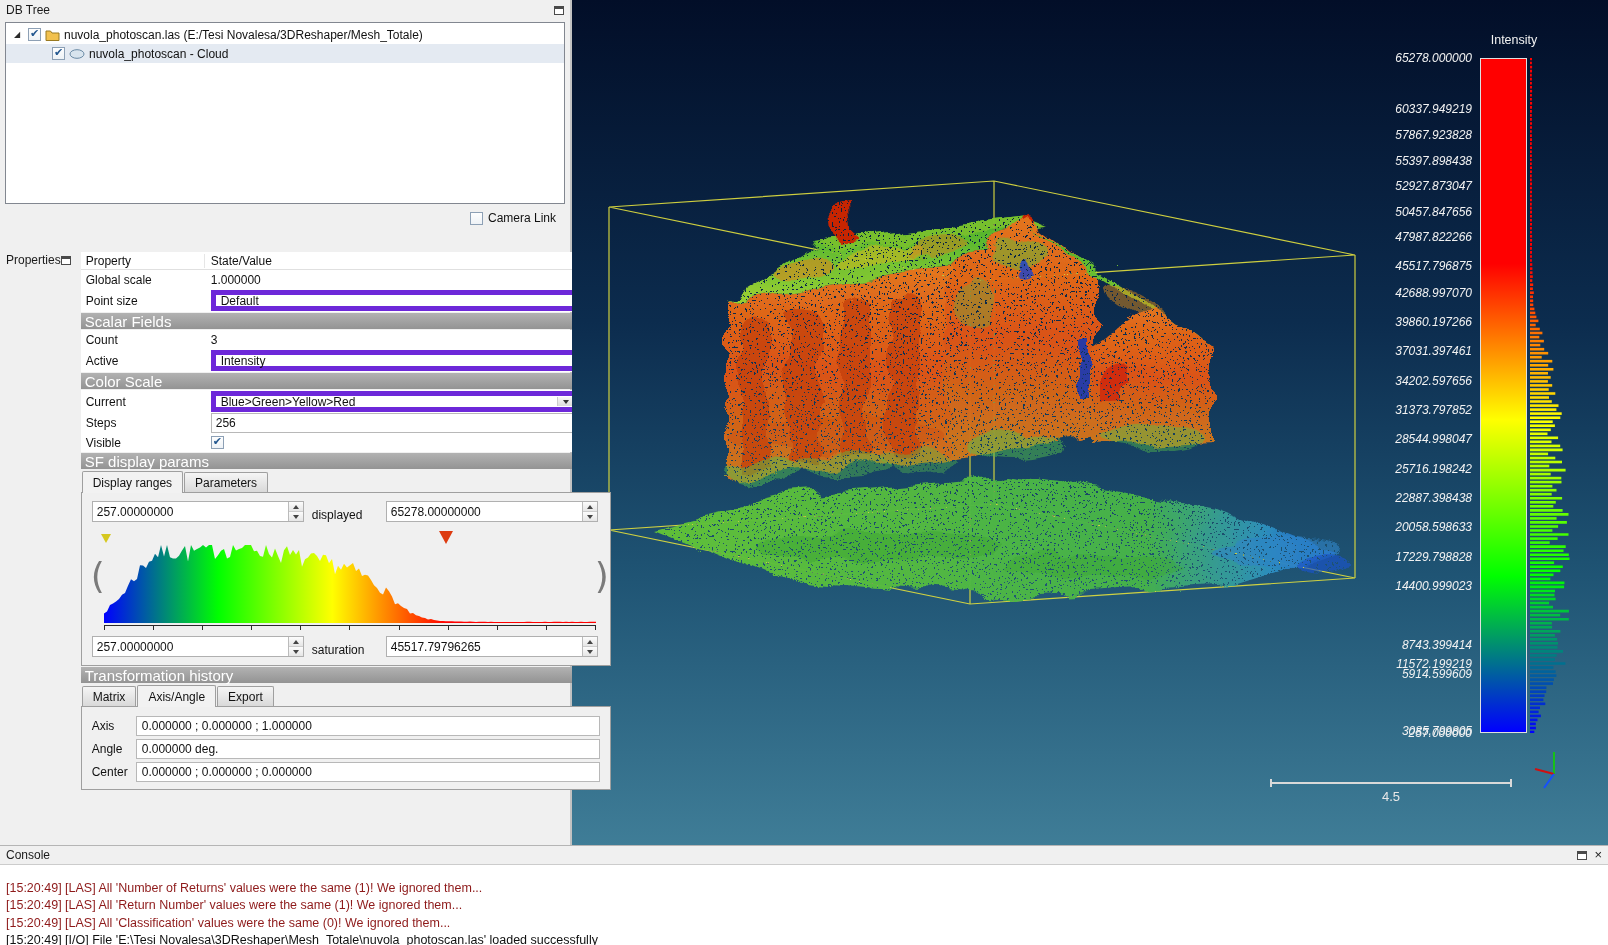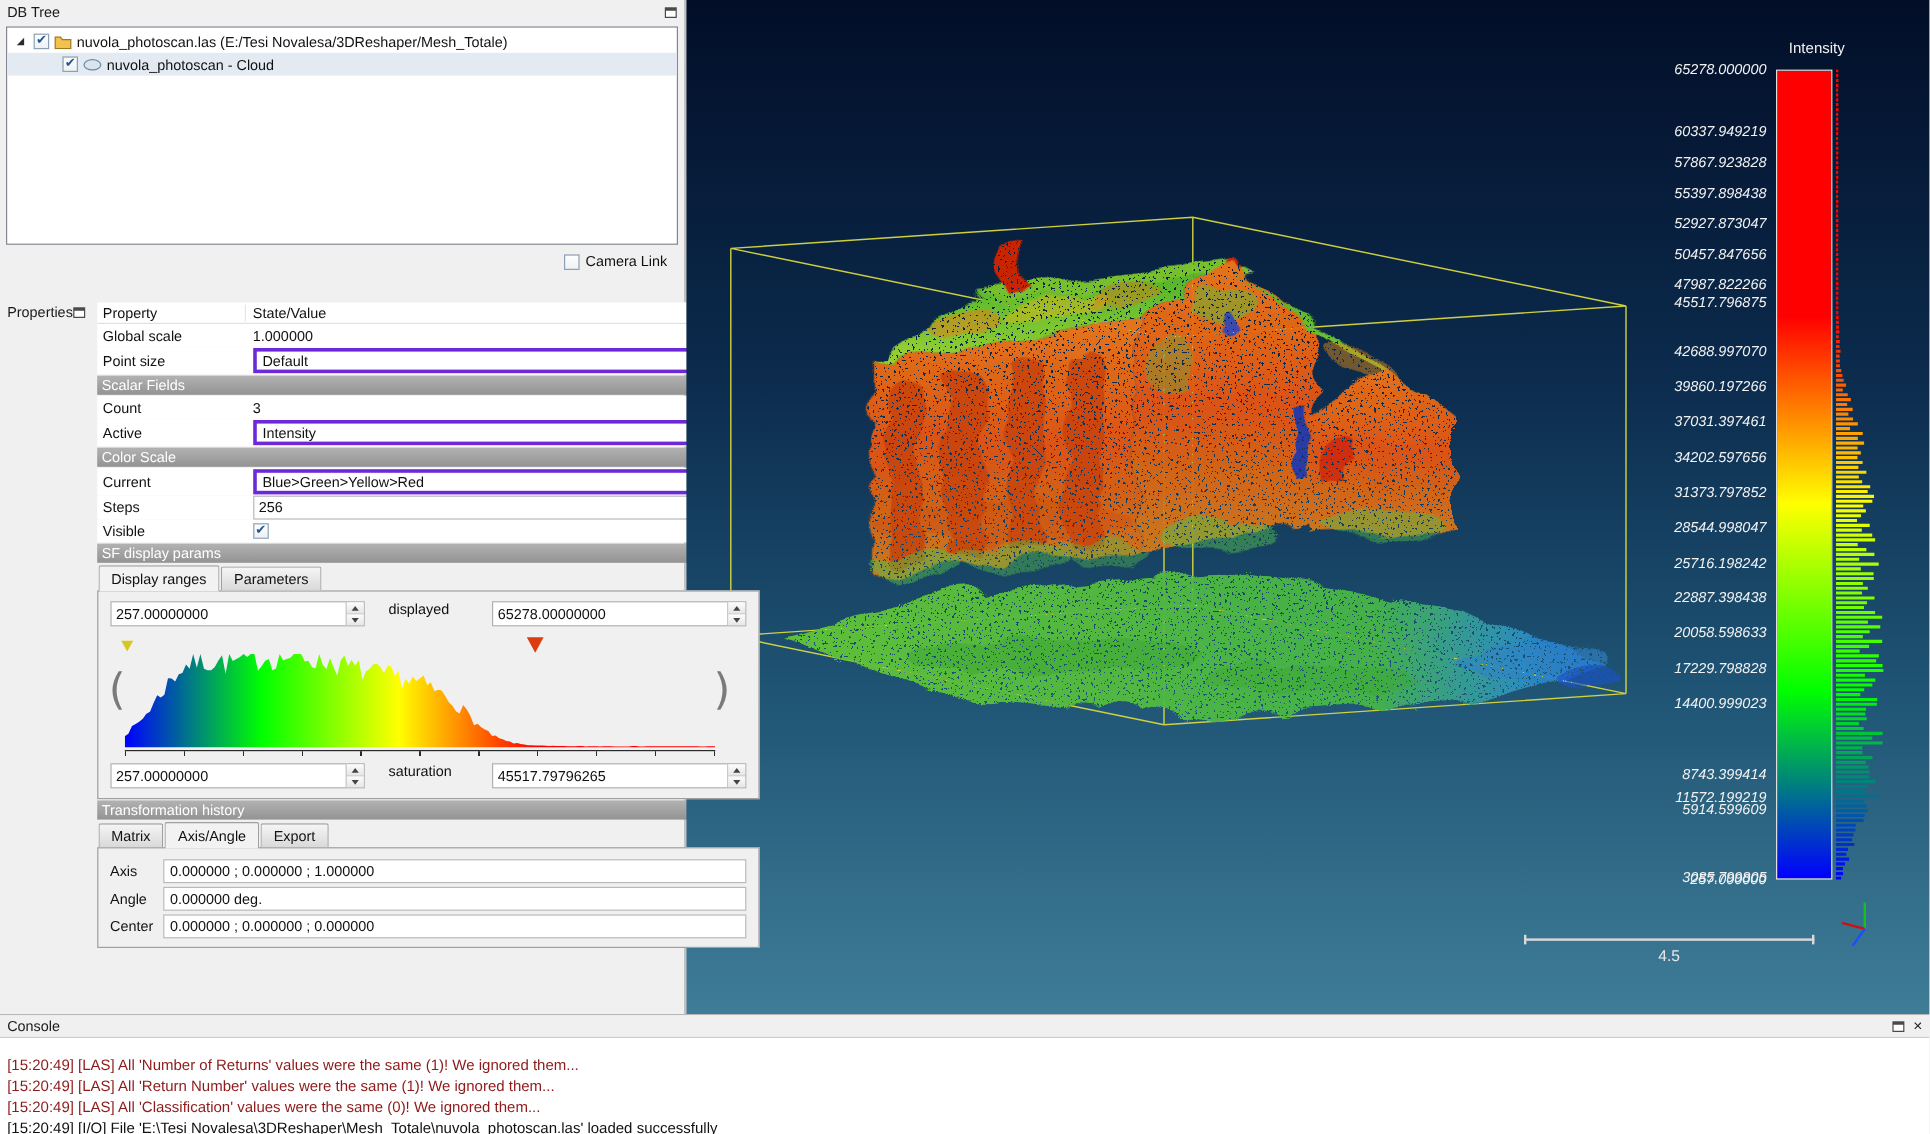--- a/index.html
+++ b/index.html
@@ -30,43 +30,43 @@
   .camera-link { height:28px; display:flex; align-items:center; justify-content:flex-end; gap:5px; padding-right:14px; }
   
   .props-dock { flex:1; display:flex; flex-direction:row; }
   .props-body { flex:1; position:relative; padding:2px 26px 0 4px; }
   .phead { display:flex; height:18px; background:#fff; border-bottom:1px solid #e0e0e0; align-items:center; }
   .phead .c1 { width:124px; padding-left:5px; border-right:1px solid #e6e6e6; }
   .phead .c2 { flex:1; padding-left:6px; }
   .prow { display:flex; min-height:19px; align-items:center; background:#fff; }
   .plbl { width:124px; padding-left:5px; flex:none; }
   .pval { flex:1; padding-left:6px; display:flex; align-items:center; }
-  .psection { height:16px; background:linear-gradient(#b2b2b2,#939393); color:#fff; font-size:12px;
+  .psection { height:16px; background:linear-gradient(#b2b2b2,#939393); color:#fff; font-size:15px;
     display:flex; align-items:center; padding-left:4px; margin:1px 0; }
-  .combo { flex:1; height:21px; border:3px solid #6d28d9; background:#fff; display:flex; align-items:center;
+  .combo { flex:1; height:21px; border:5px solid #6d28d9; background:#fff; display:flex; align-items:center;
     padding-left:5px; position:relative; margin:1px 2px 1px 0; }
   .combo-arrow { position:absolute; right:1px; top:1px; bottom:1px; width:17px;
     background:linear-gradient(#f8f8f8,#dcdcdc); border-left:1px solid #ccc; display:flex; align-items:center; justify-content:center; }
   .combo-arrow::after { content:""; border-left:3.5px solid transparent; border-right:3.5px solid transparent; border-top:4px solid #333; }
   .gear-btn { width:24px; height:21px; margin:1px 2px 1px 3px; border:1px solid #9aa0a6;
     background:linear-gradient(#fdfdfd,#e6e6e6); display:flex; align-items:center; justify-content:center; }
   .spinfield { flex:1; display:flex; border:1px solid #b8b8b8; background:#fff; height:20px; margin-right:2px; align-items:stretch; }
   .spinfield .txt { flex:1; padding:2px 4px; }
   .spin-btns { width:15px; display:flex; flex-direction:column; border-left:1px solid #bbb; flex:none; }
   .spin-btns i { flex:1; display:flex; align-items:center; justify-content:center; background:linear-gradient(#fcfcfc,#e6e6e6); }
   .spin-btns i + i { border-top:1px solid #ccc; }
   .spin-btns i.up::after { content:""; border-left:3px solid transparent; border-right:3px solid transparent; border-bottom:4px solid #444; }
   .spin-btns i.dn::after { content:""; border-left:3px solid transparent; border-right:3px solid transparent; border-top:4px solid #444; }
   
   .tabbar { display:flex; align-items:flex-end; height:22px; position:relative; z-index:2; padding-left:1px; }
   .tab { height:20px; padding:0 10px; display:flex; align-items:center; background:linear-gradient(#f5f5f5,#d9d9d9);
     border:1px solid #9f9f9f; border-bottom:none; border-radius:2px 2px 0 0; margin-right:1px; }
   .tab.active { background:#f2f2f2; height:22px; margin-bottom:-1px; }
   .tabpanel { border:1px solid #9f9f9f; background:#f0f0f0; padding:6px 8px 4px 8px; position:relative; z-index:1; }
-  .sf-row { display:flex; align-items:flex-start; gap:20px; margin:2px 2px 4px 2px; }
+  .sf-row { display:flex; align-items:flex-end; gap:8px; margin:2px 2px 4px 2px; }
   .sf-row .sfspin { width:212px; display:flex; border:1px solid #b0b0b0; background:#fff; height:21px; }
   .sf-row .sfspin .txt { flex:1; padding:3px 4px; }
   .sf-row .sflbl { width:66px; }
   
   .sf-hist { position:relative; height:104px; width:492px; margin:8px 6px 0 14px; }
   .sf-hist svg { position:absolute; left:0; top:15px; }
   .hist-axis { position:absolute; left:0; width:492px; top:95px; height:5px; border-top:1px solid #2a2a2a;
     background:repeating-linear-gradient(90deg,#2a2a2a 0,#2a2a2a 1px,transparent 1px,transparent 49.1px); }
   .hist-paren { position:absolute; top:28px; font-size:36px; color:#7a7a7a; line-height:36px; font-family:"DejaVu Sans",sans-serif; }
   .hist-paren.left { left:-13px; } .hist-paren.right { right:-13px; }
@@ -587,21 +587,21 @@
           <line x1="0" y1="674.0" x2="4.3" y2="674.0" stroke="rgb(0,0,255)" stroke-width="2.6"></line>
         </svg>
       <div class="cb-labels">
           <div class="cb-label" style="top: -7px;">65278.000000</div>
           <div class="cb-label" style="top: 44.284px;">60337.949219</div>
           <div class="cb-label" style="top: 69.9259px;">57867.923828</div>
           <div class="cb-label" style="top: 95.5679px;">55397.898438</div>
           <div class="cb-label" style="top: 121.21px;">52927.873047</div>
           <div class="cb-label" style="top: 146.852px;">50457.847656</div>
           <div class="cb-label" style="top: 172.494px;">47987.822266</div>
-          <div class="cb-label" style="top: 187px;">45517.796875</div>
+          <div class="cb-label" style="top: 201px;">45517.796875</div>
           <div class="cb-label" style="top: 227.502px;">42688.997070</div>
           <div class="cb-label" style="top: 256.869px;">39860.197266</div>
           <div class="cb-label" style="top: 286.235px;">37031.397461</div>
           <div class="cb-label" style="top: 315.602px;">34202.597656</div>
           <div class="cb-label" style="top: 344.968px;">31373.797852</div>
           <div class="cb-label" style="top: 374.335px;">28544.998047</div>
           <div class="cb-label" style="top: 403.701px;">25716.198242</div>
           <div class="cb-label" style="top: 433.068px;">22887.398438</div>
           <div class="cb-label" style="top: 462.434px;">20058.598633</div>
           <div class="cb-label" style="top: 491.801px;">17229.798828</div>

